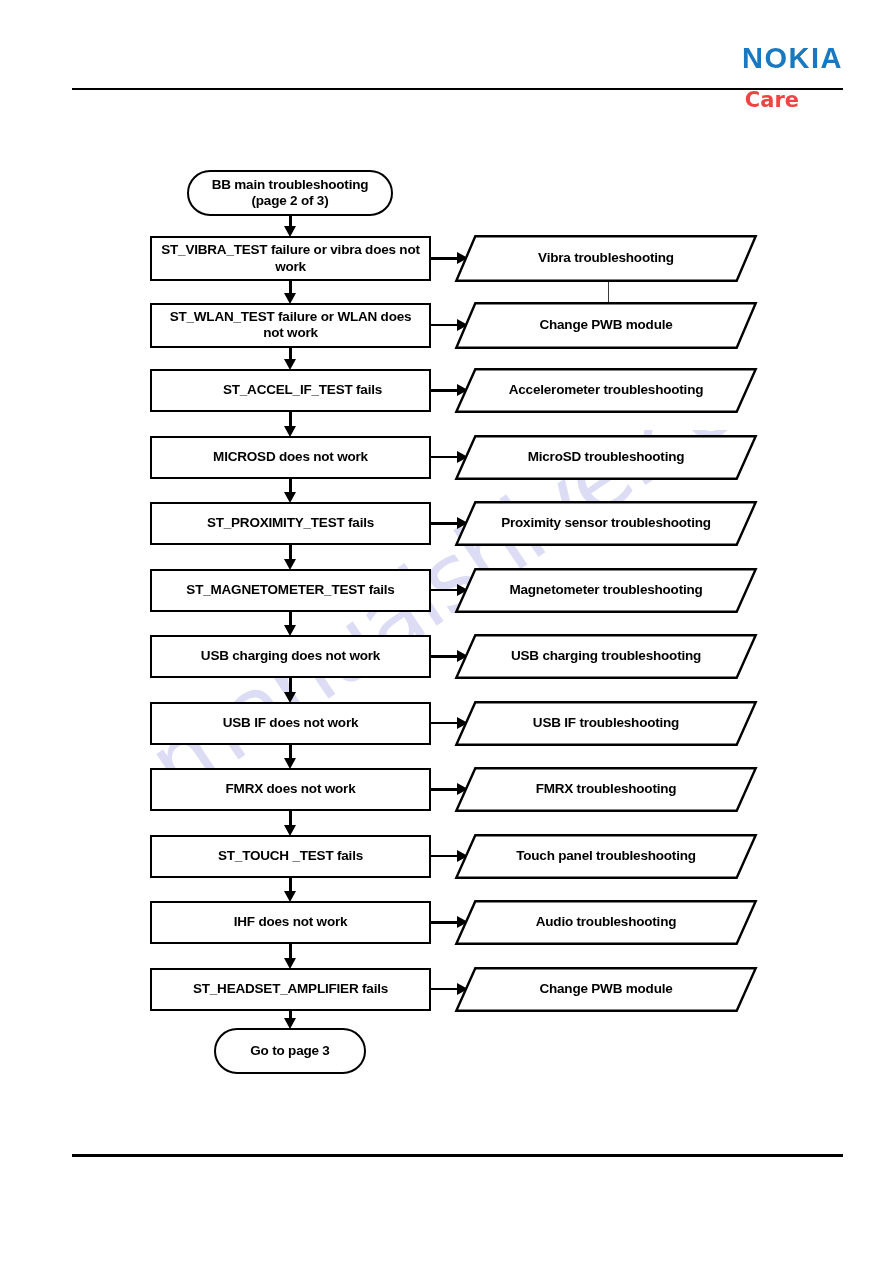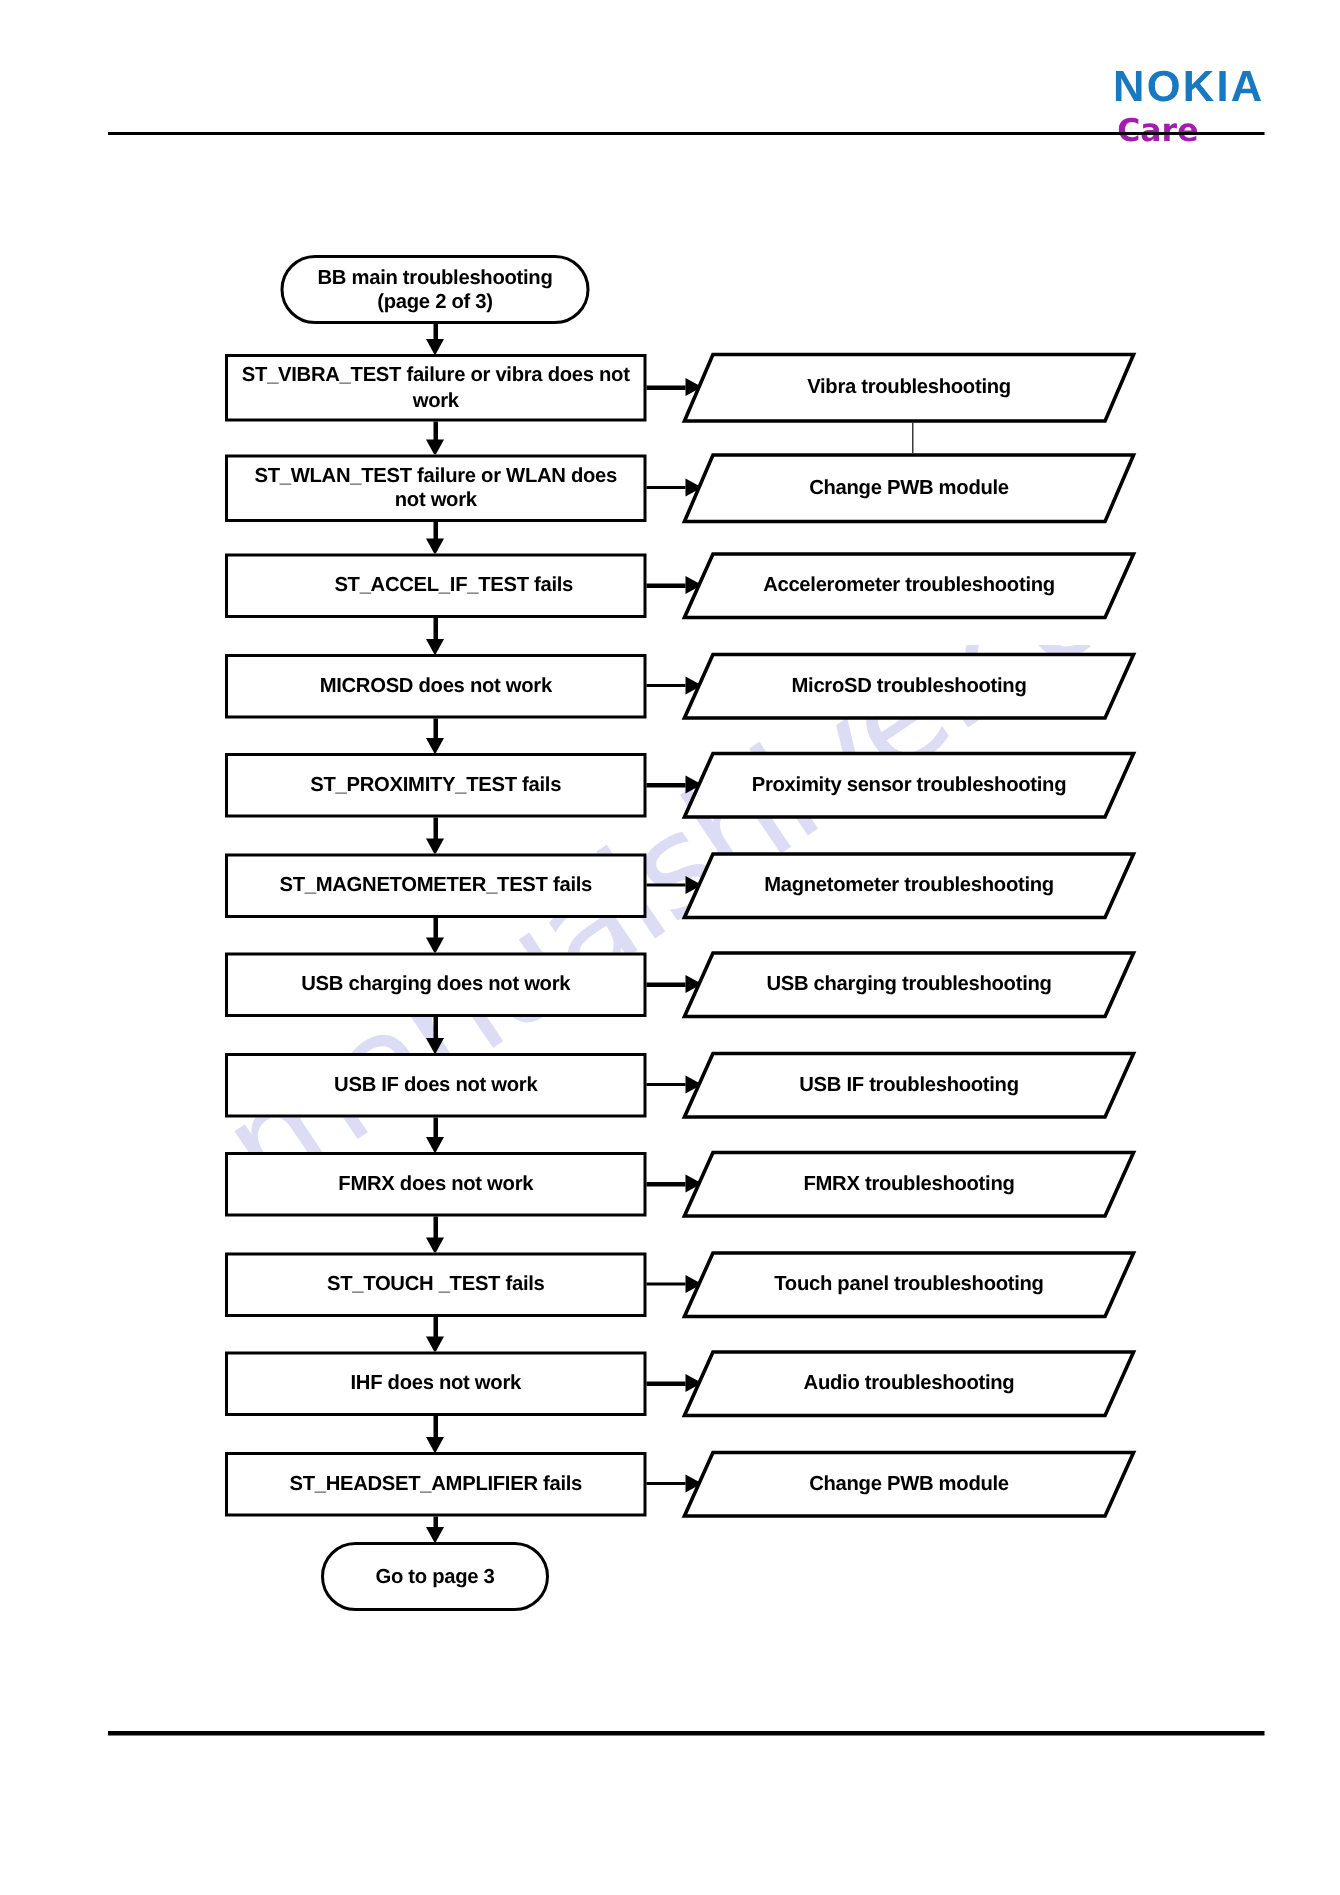--- a/index.html
+++ b/index.html
@@ -35,26 +35,26 @@
   .brand .nokia {
     display: block;
     font-family: Liberation Sans, sans-serif;
     font-size: 29px;
     font-weight: 700;
     letter-spacing: 1.5px;
     color: #1878c0;
   }
   .brand .care {
     display: block;
-    margin-top: 4px;
+    margin-top: 17px;
     margin-right: 44px;
     font-family: "DejaVu Sans", sans-serif;
     font-size: 21px;
     font-weight: 700;
-    color: #a21caf;
+    color: #ef4444;
   }
 
   .rule {
     position: absolute;
     left: 72px;
     width: 771px;
     height: 2px;
     background: #000;
   }
   .rule.header-rule { top: 88px; }

